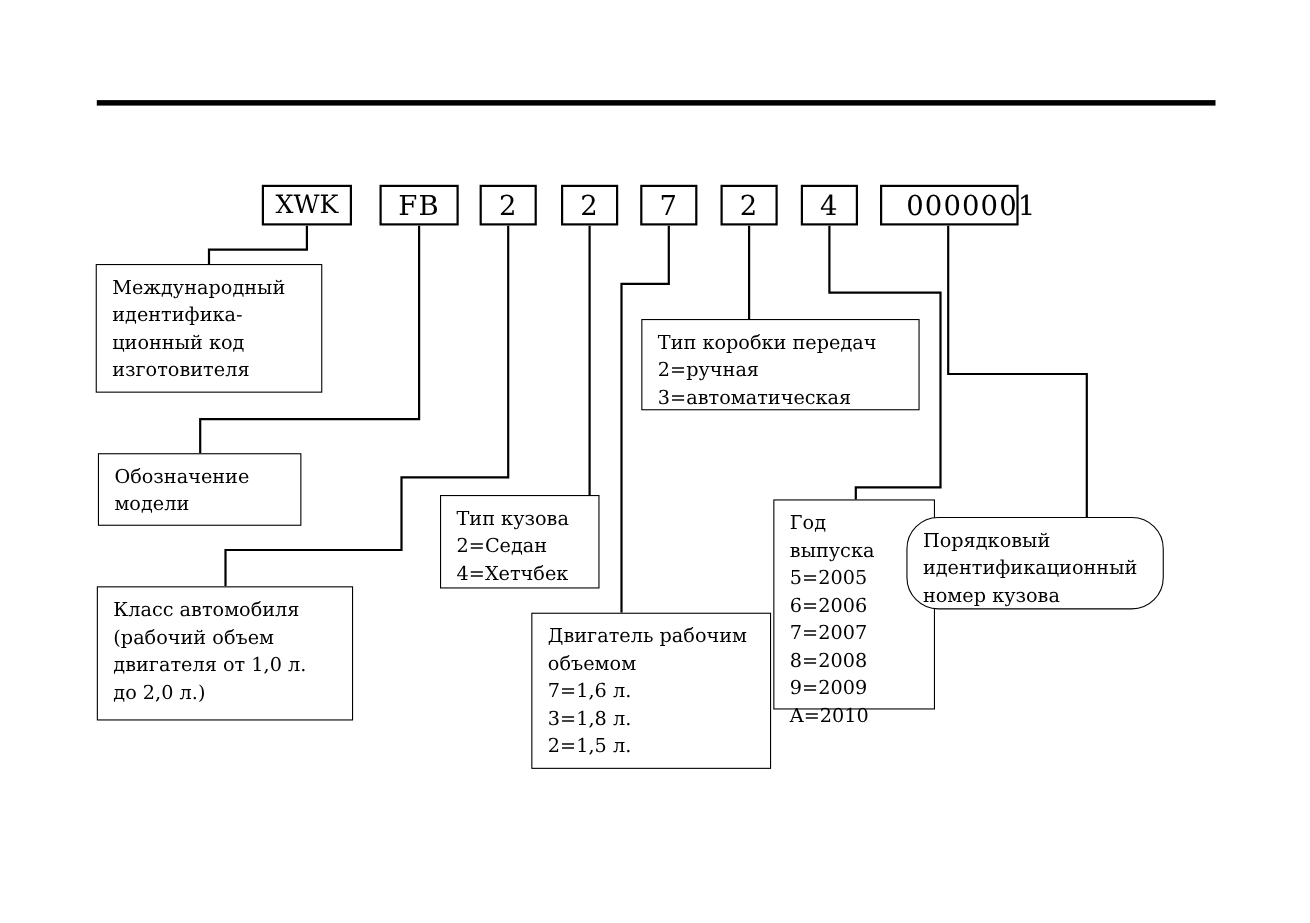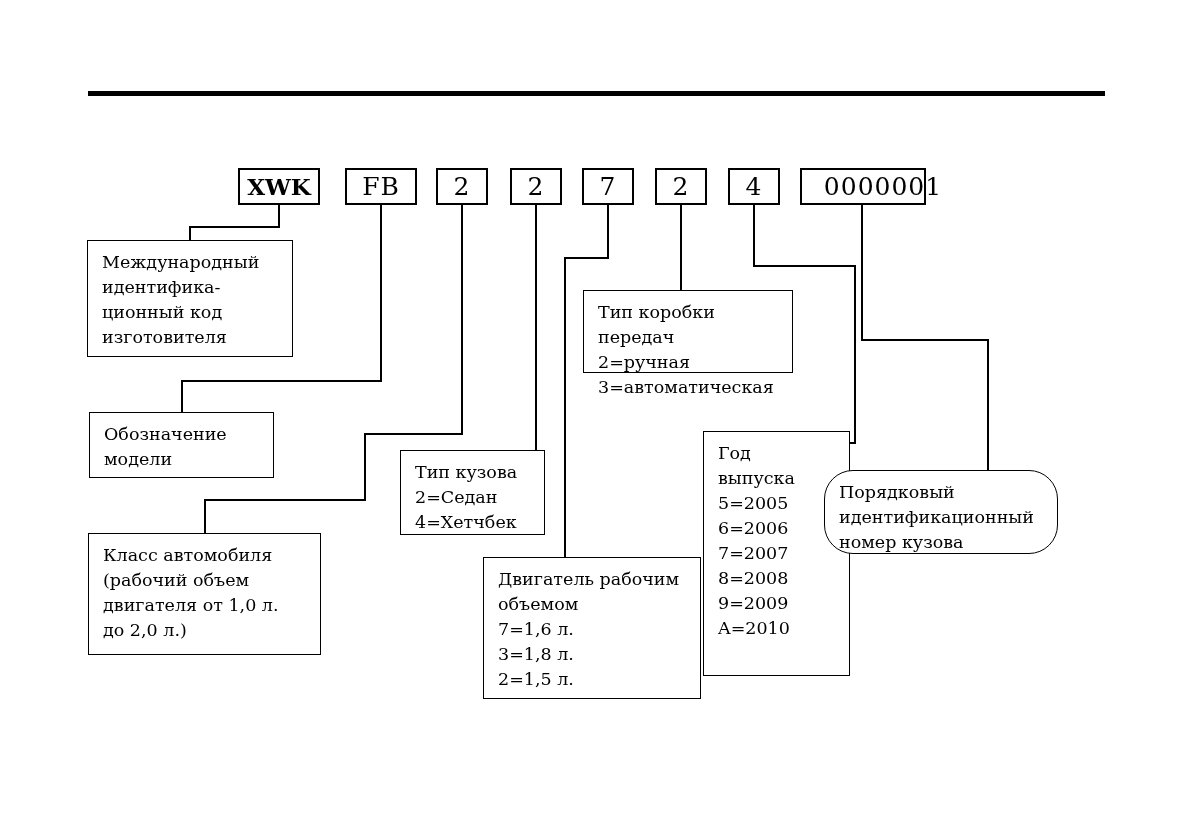--- a/index.html
+++ b/index.html
@@ -21,21 +21,21 @@
   
   .vin-box{
     position:absolute;
     border:2px solid #000;
     background:#fff;
     display:flex;align-items:center;justify-content:center;
     font-size:25px;
     letter-spacing:1px;
     box-sizing:border-box;
   }
-  .vin-box.bold{font-weight:bold;font-size:23px;letter-spacing:0px;}
+  .vin-box.bold{font-weight:normal;font-size:23px;letter-spacing:0px;}
 
   
   .desc-box{
     position:absolute;
     border:1.6px solid #000;
     background:#fff;
     box-sizing:border-box;
     font-size:17.5px;
     line-height:25px;
     padding:9px 0 6px 14px;
@@ -104,25 +104,25 @@
   <div class="desc-box" style="left:400px;top:450px;width:145px;height:85px;">Тип кузова
 2=Седан
 4=Хетчбек</div>
 
   <div class="desc-box" style="left:455px;top:557px;width:218px;height:142px;margin-left:28px;">Двигатель рабочим
 объемом
 7=1,6 л.
 3=1,8 л.
 2=1,5 л.</div>
 
-  <div class="desc-box" style="left:583px;top:290px;width:210px;height:83px;">Тип коробки передач
+  <div class="desc-box" style="left:583px;top:290px;width:253px;height:83px;">Тип коробки передач
 2=ручная
 3=автоматическая</div>
 
-  <div class="desc-box" style="left:703px;top:431px;width:147px;height:245px;">Год
+  <div class="desc-box" style="left:703px;top:454px;width:147px;height:191px;">Год
 выпуска
 5=2005
 6=2006
 7=2007
 8=2008
 9=2009
 A=2010</div>
 
   <div class="desc-box" style="left:824px;top:470px;width:234px;height:84px;border-radius:29px;">Порядковый
 идентификационный

